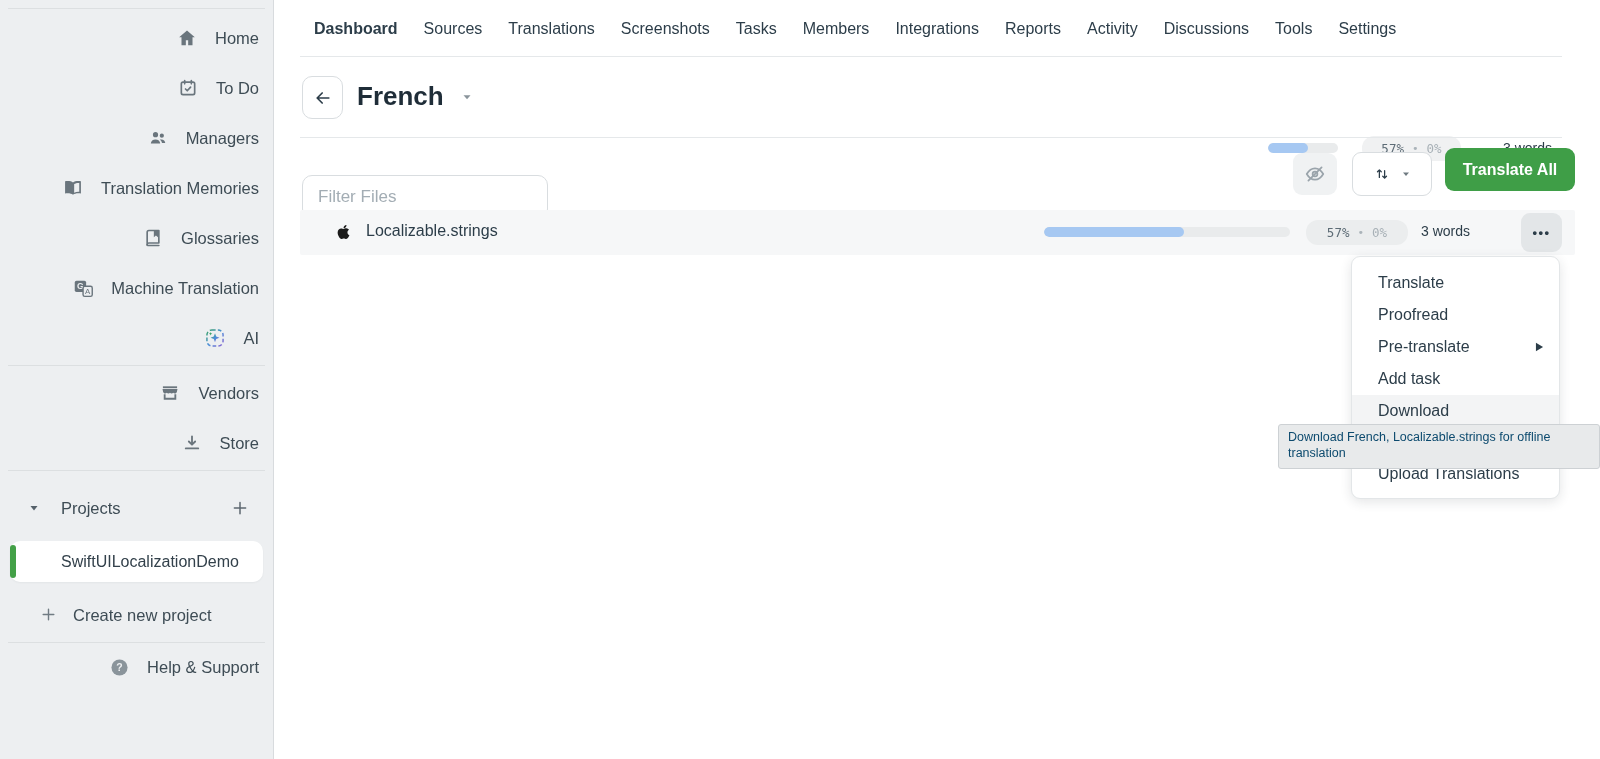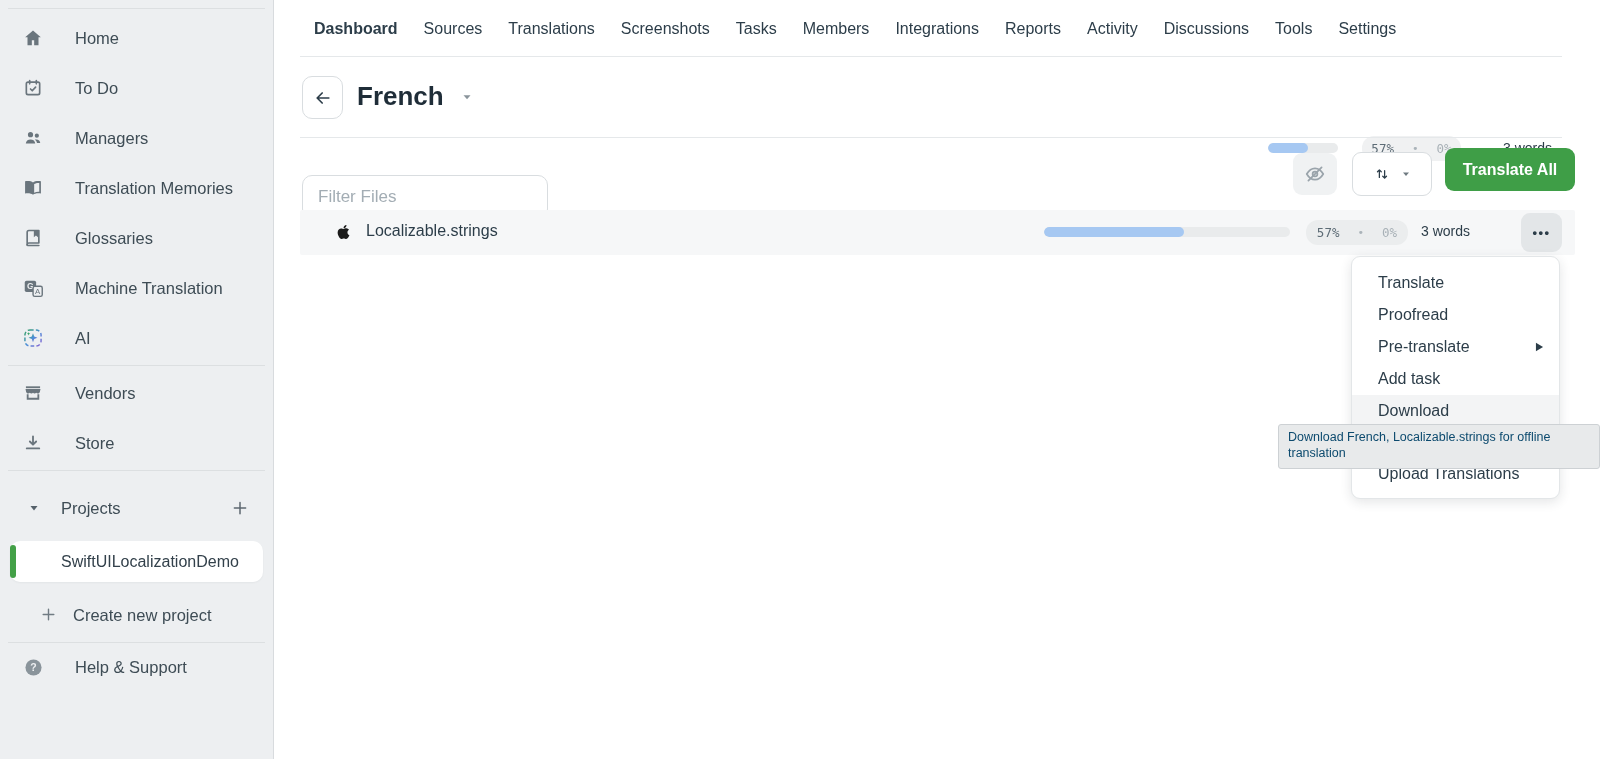--- a/index.html
+++ b/index.html
@@ -12,21 +12,21 @@
 
   
   .sidebar{
     position:absolute; left:0; top:0; width:274px; height:759px;
     background:#edeff1; border-right:1px solid #d8dbde;
   }
   .sb-divider{ height:1px; background:#dcdfe1; margin:2px 8px; }
   .sb-divider.top{ margin:8px 8px 4px 8px; }
   .sb-item{
     display:flex; align-items:center; height:50px; padding:0 14px 0 22px;
-    gap:31px; font-size:16.5px; color:#3e4c55; cursor:pointer;
+    gap:17px; font-size:16.5px; color:#3e4c55; cursor:pointer;justify-content:flex-end;
   }
   .sb-item .ic{ width:22px; height:22px; flex:0 0 22px; color:#6a757d;
     display:flex; align-items:center; justify-content:center; }
   .sb-item.short{ height:44px; }
   .sb-projects{ display:flex; align-items:center; height:50px; margin-top:12px;
     padding:0 24px 0 28px; font-size:16.5px; color:#3e4c55; }
   .sb-projects .chev{ width:12px; height:12px; color:#55616a; margin-right:21px; }
   .sb-projects .plus{ margin-left:auto; width:18px; height:18px; color:#5d6870; cursor:pointer; }
   .sb-pill{
     position:relative; margin:8px 10px; height:41px; background:#ffffff;
@@ -54,21 +54,21 @@
     border:1px solid #d9dde0; border-radius:10px; background:#fff;
     display:flex; align-items:center; justify-content:center; cursor:pointer; color:#2c3d49;
   }
   .page-title{ position:absolute; left:82px; top:24px; font-size:26px; font-weight:bold; color:#1f2d38; }
   .title-caret{ position:absolute; left:185px; top:33px; width:14px; height:14px; color:#8a949b; cursor:pointer;}
   .hdr-bar{ position:absolute; left:993px; top:86px; width:70px; height:10px;
     background:#e9ebec; border-radius:5px; overflow:hidden; }
   .bar-fill{ height:100%; border-radius:5px; }
   .pct-badge{
     position:absolute; height:25px; border-radius:12px; background:#f0f1f2;
-    display:flex; align-items:center; justify-content:center; gap:18px;
+    display:flex; align-items:center; justify-content:center; gap:8px;
     font-family:"DejaVu Sans Mono", monospace; font-size:12.5px;
   }
   .pct-badge .t{ color:#5d6c76; }
   .pct-badge .sep{ color:#aab3b9; font-size:11px; }
   .pct-badge .a{ color:#a8b1b7; }
   .hdr-badge{ left:1087px; top:79px; width:99px; }
   .hdr-words{ position:absolute; left:1228px; top:83px; font-size:14px; color:#2c3d49; }
 
   .toolbar{ position:relative; height:72px; }
   .filter-input{

